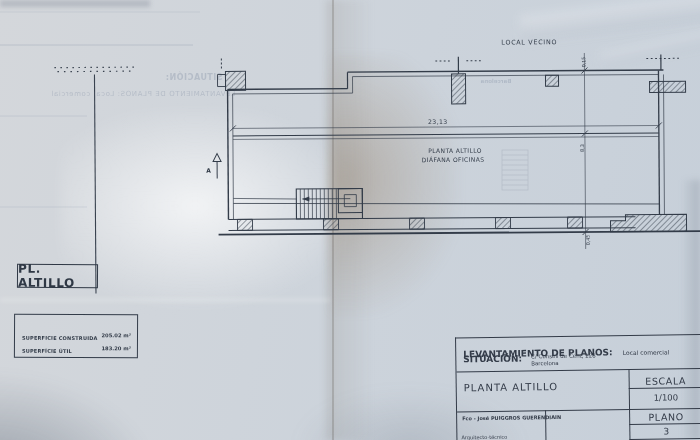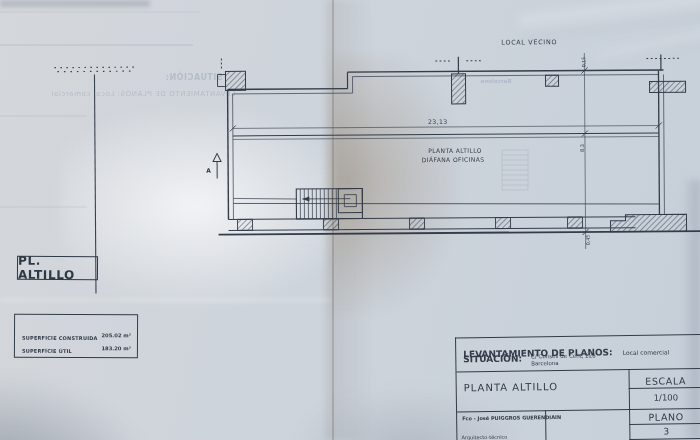--- a/index.html
+++ b/index.html
@@ -30,21 +30,21 @@
   .wrinkle2{left:600px;top:40px;width:120px;height:16px;transform:rotate(-12deg);
     background:linear-gradient(180deg,rgba(255,255,255,.22),rgba(144,154,170,.12));filter:blur(5px);}
   .top-sliver{left:0;top:0;width:150px;height:7px;background:rgba(116,124,138,.30);filter:blur(2px);}
   .crease-h{left:0;top:298px;width:330px;height:4px;background:rgba(255,255,255,.20);filter:blur(2px);}
   
   .ghost{color:#7e8ba1;transform:scaleX(-1);filter:blur(.7px);opacity:.33;white-space:nowrap;}
   .ghost1{left:138px;top:73px;width:112px;font-size:8px;font-weight:700;text-align:center;letter-spacing:.5px;}
   .ghost2{left:34px;top:90px;width:218px;font-size:7px;text-align:center;letter-spacing:.6px;}
   .ghost3{left:474px;top:78px;width:44px;font-size:5.5px;font-weight:700;text-align:center;}
   
-  .pl-box{left:17px;top:256px;width:79px;height:22px;border:1.6px solid #2f3845;
+  .pl-box{left:17px;top:264px;width:79px;height:22px;border:1.6px solid #2f3845;
     color:#2f3845;font-size:12px;font-weight:600;letter-spacing:.6px;
     display:flex;align-items:center;justify-content:center;transform:rotate(.4deg);}
   .areas-box{left:14px;top:314px;width:122px;height:42px;border:1.3px solid #333c49;transform:rotate(.3deg);color:#333c49;}
   .areas-row{position:absolute;left:7px;right:6px;display:flex;justify-content:space-between;align-items:flex-end;}
   .areas-row .lbl{font-size:5px;letter-spacing:.2px;font-weight:600;}
   .areas-row .val{font-size:5.2px;font-weight:600;transform:translateY(-3px);}
   .r1{top:20px;} .r2{top:33px;}
   
   .tblock{left:455px;top:334px;width:246px;height:106px;
     border-top:1.4px solid #333b48;border-left:1.4px solid #333b48;

